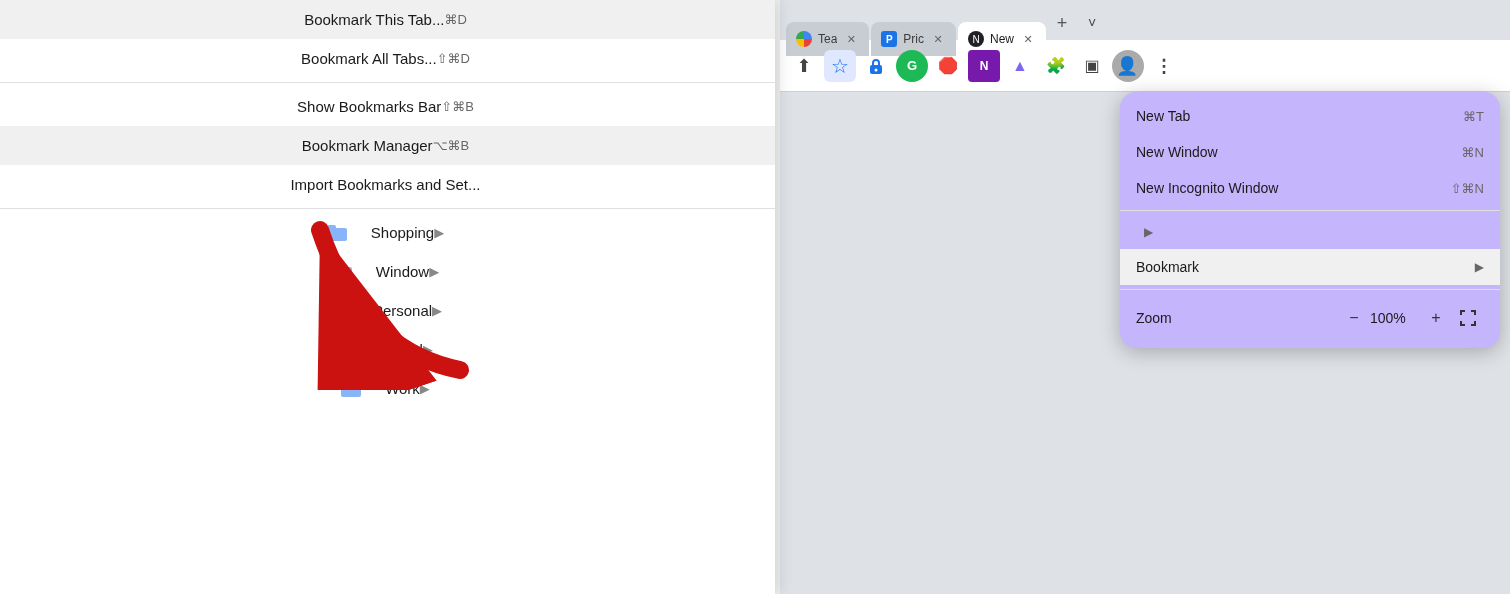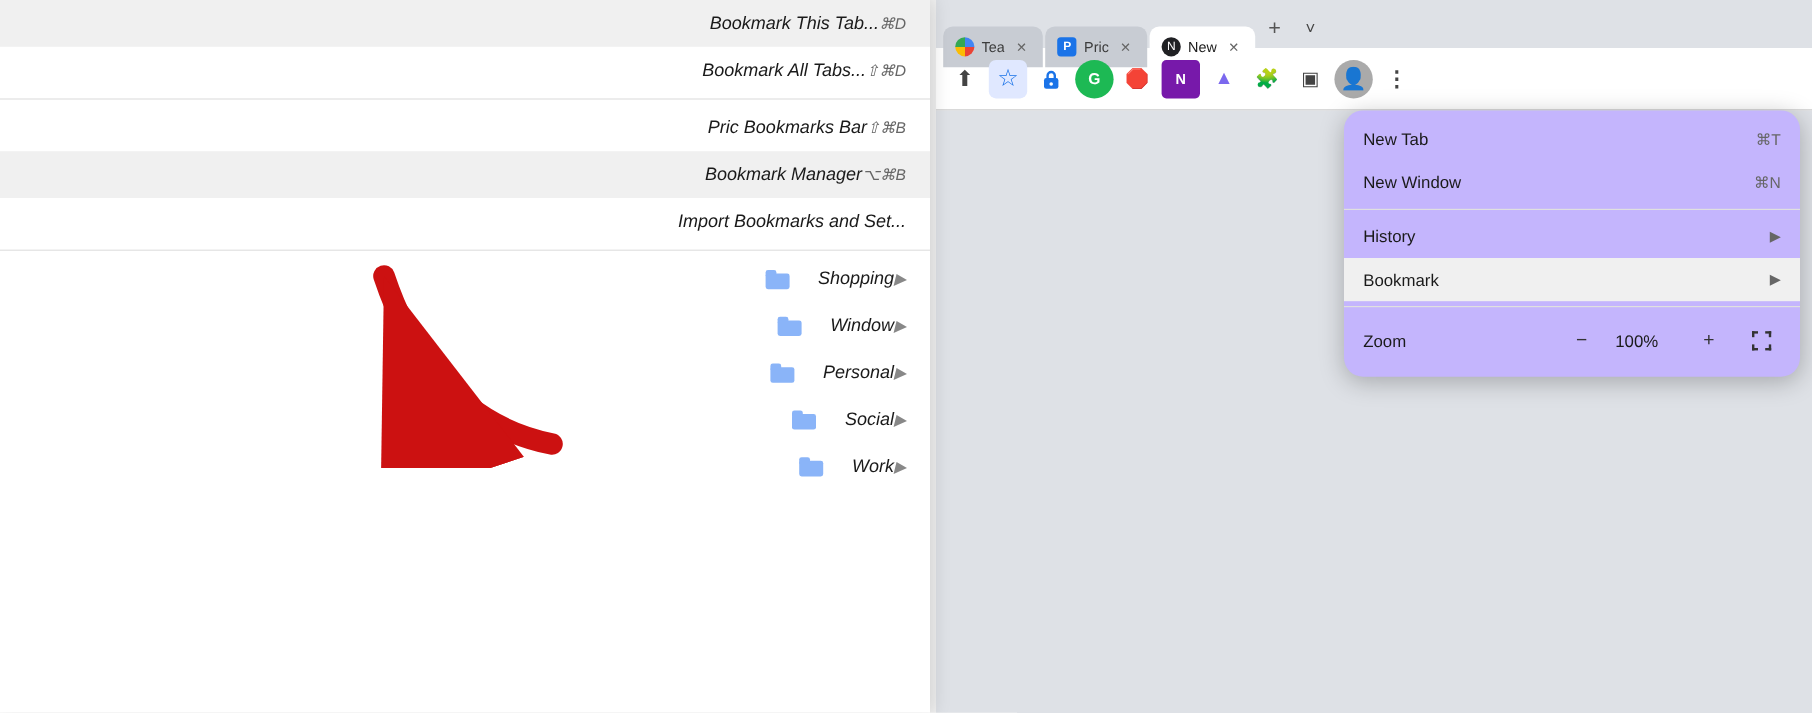--- a/index.html
+++ b/index.html
@@ -179,21 +179,21 @@
       margin: 4px 0;
     }
 
     
     .zoom-row {
       display: flex;
       align-items: center;
       padding: 8px 16px;
       font-size: 14px;
       color: #1a1a1a;
-      gap: 12px;
+      gap: 0;
     }
 
     .zoom-label {
       flex: 1;
     }
 
     .zoom-btn {
       width: 32px;
       height: 32px;
       display: flex;
@@ -233,22 +233,21 @@
       z-index: 100;
     }
 
     .bm-item {
       display: flex;
       align-items: center;
       padding: 11px 20px 11px 16px;
       font-size: 15px;
       color: #1a1a1a;
       cursor: pointer;
-      justify-content: flex-end;
-      font-style: italic;
+      justify-content: center;
     }
 
     .bm-item:hover, .bm-item.highlighted {
       background: #f0f0f0;
     }
 
     .bm-item-left {
       display: flex;
       align-items: center;
       gap: 12px;
@@ -364,23 +363,26 @@
 
   <div class="chrome-menu">
     <div class="chrome-menu-item">
       <span class="item-label">New Tab</span>
       <span class="item-shortcut">⌘T</span>
     </div>
     <div class="chrome-menu-item">
       <span class="item-label">New Window</span>
       <span class="item-shortcut">⌘N</span>
     </div>
+    <div class="chrome-menu-item">
+      <span class="item-label">New Incognito Window</span>
+      <span class="item-shortcut">⇧⌘N</span>
+    </div>
     <div class="chrome-menu-separator"></div>
     <div class="chrome-menu-item">
-      <span class="item-label">History</span>
       <span class="item-arrow">▶</span>
     </div>
     <div class="chrome-menu-item highlighted">
       <span class="item-label">Bookmark</span>
       <span class="item-arrow">▶</span>
     </div>
     <div class="chrome-menu-separator"></div>
 
     <div class="zoom-row">
       <span class="zoom-label">Zoom</span>
@@ -411,21 +413,21 @@
     <span class="bm-item-shortcut">⌘D</span>
   </div>
 
   <div class="bm-item">
     <span class="bm-item-label">Bookmark All Tabs...</span>
     <span class="bm-item-shortcut">⇧⌘D</span>
   </div>
   <div class="bm-separator"></div>
 
   <div class="bm-item">
-    <span class="bm-item-label">Pric Bookmarks Bar</span>
+    <span class="bm-item-label">Show Bookmarks Bar</span>
     <span class="bm-item-shortcut">⇧⌘B</span>
   </div>
 
   <div class="bm-item highlighted">
     <span class="bm-item-label">Bookmark Manager</span>
     <span class="bm-item-shortcut">⌥⌘B</span>
   </div>
 
   <div class="bm-item">
     <span class="bm-item-label">Import Bookmarks and Set...</span>

